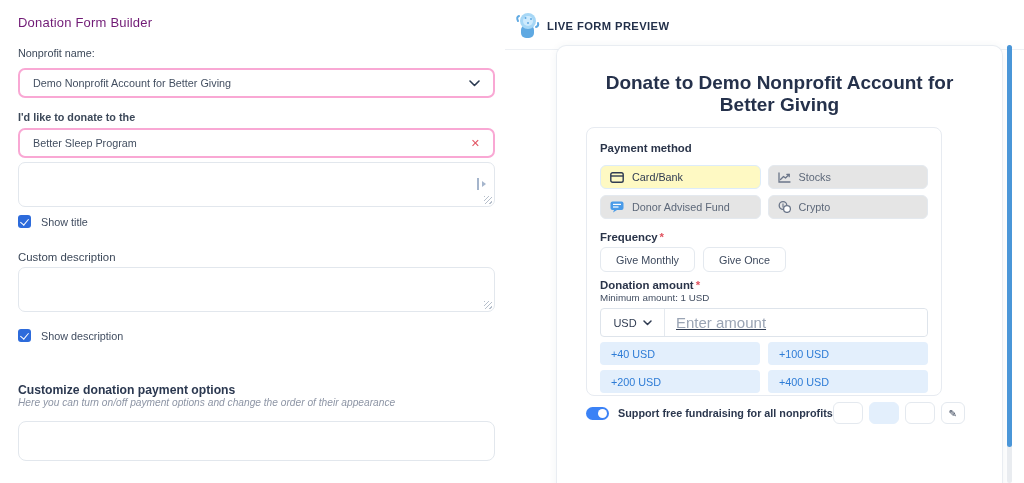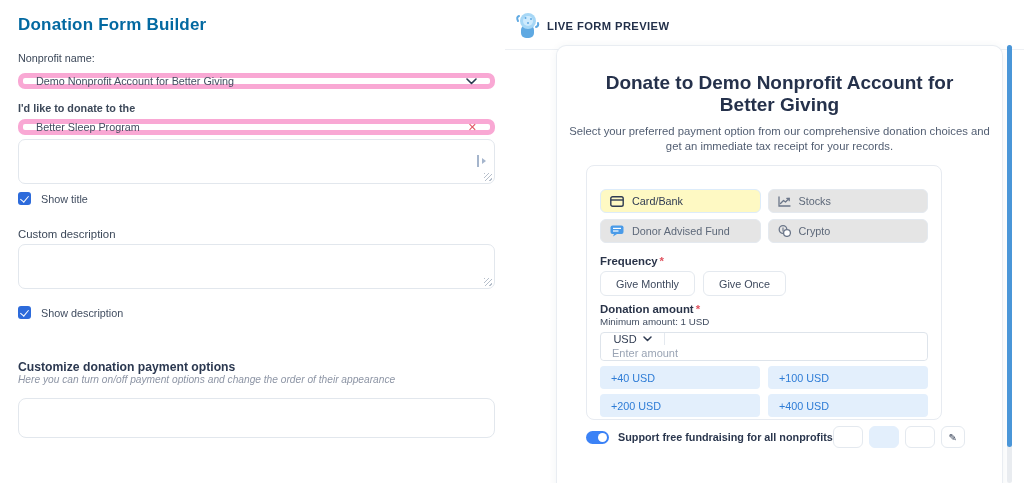--- a/index.html
+++ b/index.html
@@ -1,24 +1,24 @@
 <!DOCTYPE html>
 <html><head>
 <meta charset="utf-8">
 <style>
   * { box-sizing: border-box; margin: 0; padding: 0; }
   html,body { width:1024px; height:483px; overflow:hidden; background:#ffffff;
     font-family:"Liberation Sans", sans-serif; color:#2b374e; }
 
   
   .left-panel { position:absolute; left:18px; top:0; width:477px; }
-  .page-title { margin-top:15px; font-size:17px; font-weight:700; color:#0369a1; letter-spacing:.2px; }
+  .page-title { margin-top:15px; font-size:13px; font-weight:400; color:#701a75; letter-spacing:.2px; }
   .field-label { margin-top:18px; font-size:10.8px; color:#3c4859; line-height:11px; }
   .field-label.bold { font-weight:700; margin-top:13px; line-height:12px; }
-  .select-box, .input-box { margin-top:9px; height:16px; border:5px solid #f9a8d4; border-radius:7px;
+  .select-box, .input-box { margin-top:9px; height:30px; border:2px solid #f9a8d4; border-radius:7px;
     background:#fff; display:flex; align-items:center; padding:0 13px; font-size:10.8px; color:#434f61; }
   .input-box { margin-top:5px; }
   .flex-spacer { flex:1; }
   .close-x { color:#e25563; font-size:11px; cursor:pointer; }
   .section-label { margin-top:29px; font-size:11.4px; color:#3c4859; line-height:13px; }
   .textarea-box { position:relative; margin-top:4px; height:45px; border:1px solid #e2e7ed; border-radius:7px; background:#fff; }
   .textarea-box.second { margin-top:3px; }
   .cursor-icon { position:absolute; right:10px; top:15px; width:7px; height:12px;
     border-left:2px solid #8fa3c0; opacity:.8; }
   .cursor-icon:after { content:""; position:absolute; left:3px; top:3px; width:0; height:0;
@@ -56,25 +56,25 @@
   .method-btn svg { flex:0 0 auto; }
   .freq-label { margin-top:12px; font-size:11.4px; font-weight:700; color:#2a3449; line-height:13px; }
   .req { color:#e0525e; margin-left:2px; }
   .freq-row { margin-top:3px; display:flex; gap:8px; }
   .freq-btn { height:25px; padding:9px 15px; border:1px solid #e4e9ef; border-radius:6px; background:#fff;
     font-size:10.8px; color:#3e4a5e; display:flex; align-items:center; cursor:pointer; }
   .monthly-note { margin-top:9px; font-size:10.8px; line-height:13px; color:#6d7789; max-width:332px; }
   .monthly-note b { color:#2b374e; }
   .amount-label { margin-top:7px; font-size:11.4px; font-weight:700; color:#2a3449; line-height:12px; }
   .min-note { margin-top:1px; font-size:9.8px; color:#414d60; line-height:11px; }
-  .amount-row { margin-top:5px; height:29px; border:1px solid #dee4eb; border-radius:4px; display:flex; align-items:stretch; background:#fff;flex-direction:column; }
+  .amount-row { margin-top:5px; height:29px; border:1px solid #dee4eb; border-radius:4px; display:flex; align-items:stretch; background:#fff; }
   .currency-select { width:64px; display:flex; align-items:center; justify-content:center; gap:6px;
     font-size:11px; color:#303c52; border-right:1px solid #e4e9ef; cursor:pointer; }
-  .amount-input { flex:1; border:none; outline:none; padding:0 11px; font-size:11px; color:#303c52;
-    font-family:"Liberation Sans", sans-serif; border-radius:4px; }
+  .amount-input { flex:1; border:none; outline:none; padding:0 11px; font-size:15px; color:#303c52;
+    font-family:"Liberation Sans", sans-serif; border-radius:4px;text-decoration:underline; }
   .amount-input::placeholder { color:#9aa4b4; }
   .chip-grid { margin-top:5px; display:grid; grid-template-columns:1fr 1fr; gap:5px 8px; }
   .amount-chip { height:23px; border-radius:4px; background:#e3effc; color:#2e7cd6; font-size:10.8px;
     display:flex; align-items:center; padding-left:11px; cursor:pointer; }
   .footer-row { margin:5px 0 0 29px; width:360px; height:24px; display:flex; align-items:center; }
   .toggle { width:23px; height:13px; border-radius:13px; background:#3b82f6; position:relative; cursor:pointer; flex:0 0 auto; }
   .toggle:after { content:""; position:absolute; right:2px; top:2px; width:9px; height:9px; border-radius:50%; background:#fff; }
   .footer-label { margin-left:9px; font-size:10.8px; font-weight:600; color:#2b374e; white-space:nowrap; }
   .tip-chips { margin-left:auto; display:flex; gap:6px; align-items:center; }
   .tip-chip { width:30px; height:22px; border:1px solid #e4e9ef; border-radius:6px; background:#fff; cursor:pointer;
@@ -143,23 +143,23 @@
       <circle cx="11.5" cy="6" r="1" fill="#5fa9e2"></circle>
       <circle cx="17" cy="7" r="1" fill="#5fa9e2"></circle>
       <circle cx="14" cy="11" r="1" fill="#5fa9e2"></circle>
       <path d="M22 15 Q25 14 24 11" fill="none" stroke="#5fa9e2" stroke-width="2" stroke-linecap="round"></path>
     </svg>
     <span class="preview-header-label">LIVE FORM PREVIEW</span>
   </div>
 
   <div class="preview-card">
     <div class="form-title">Donate to Demo Nonprofit Account for Better Giving</div>
-    <div class="form-subtitle">Select your preferred payment option from our comprehensive donation choices and get an immediate tax receipt for your records.</div>
 
     <div class="inner-box">
+      <div class="pm-label">Payment method</div>
 
       <div class="method-grid">
         <div class="method-btn selected">
           <svg width="14" height="11" viewBox="0 0 14 11">
               <rect x="0.8" y="0.8" width="12.4" height="9.4" rx="1.8" fill="none" stroke="#2f3b52" stroke-width="1.4"></rect>
               <line x1="0.8" y1="4" x2="13.2" y2="4" stroke="#2f3b52" stroke-width="1.4"></line>
             </svg>
           <span>Card/Bank</span>
         </div>
         <div class="method-btn">

